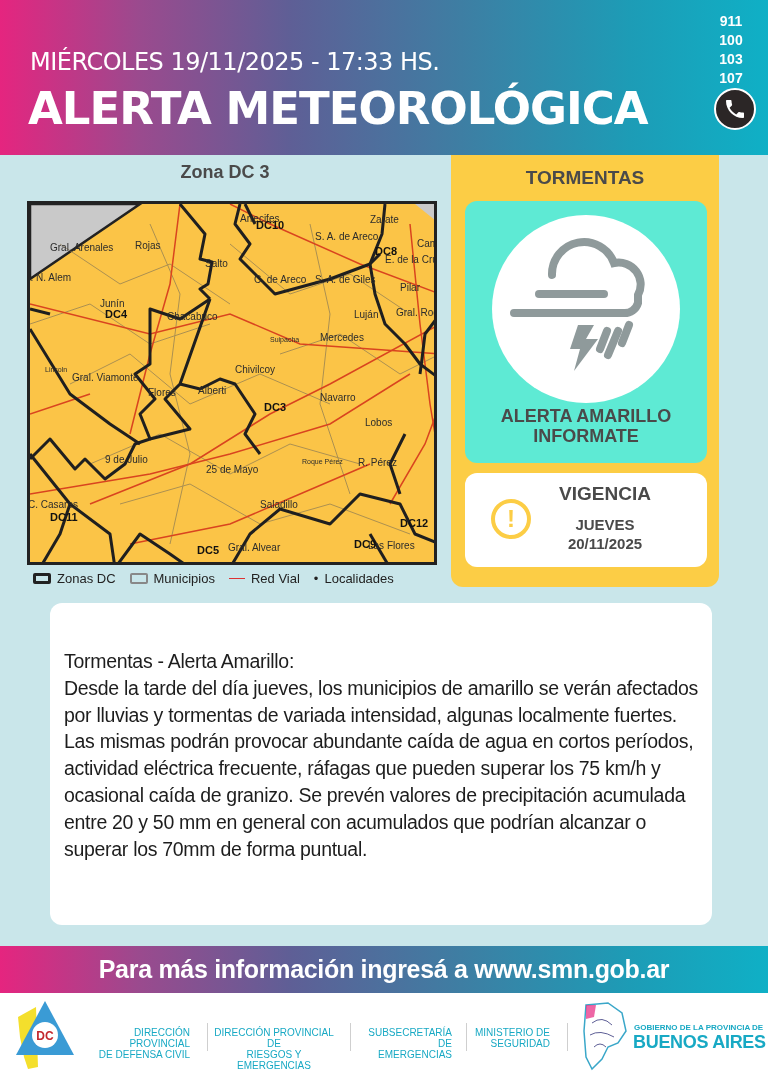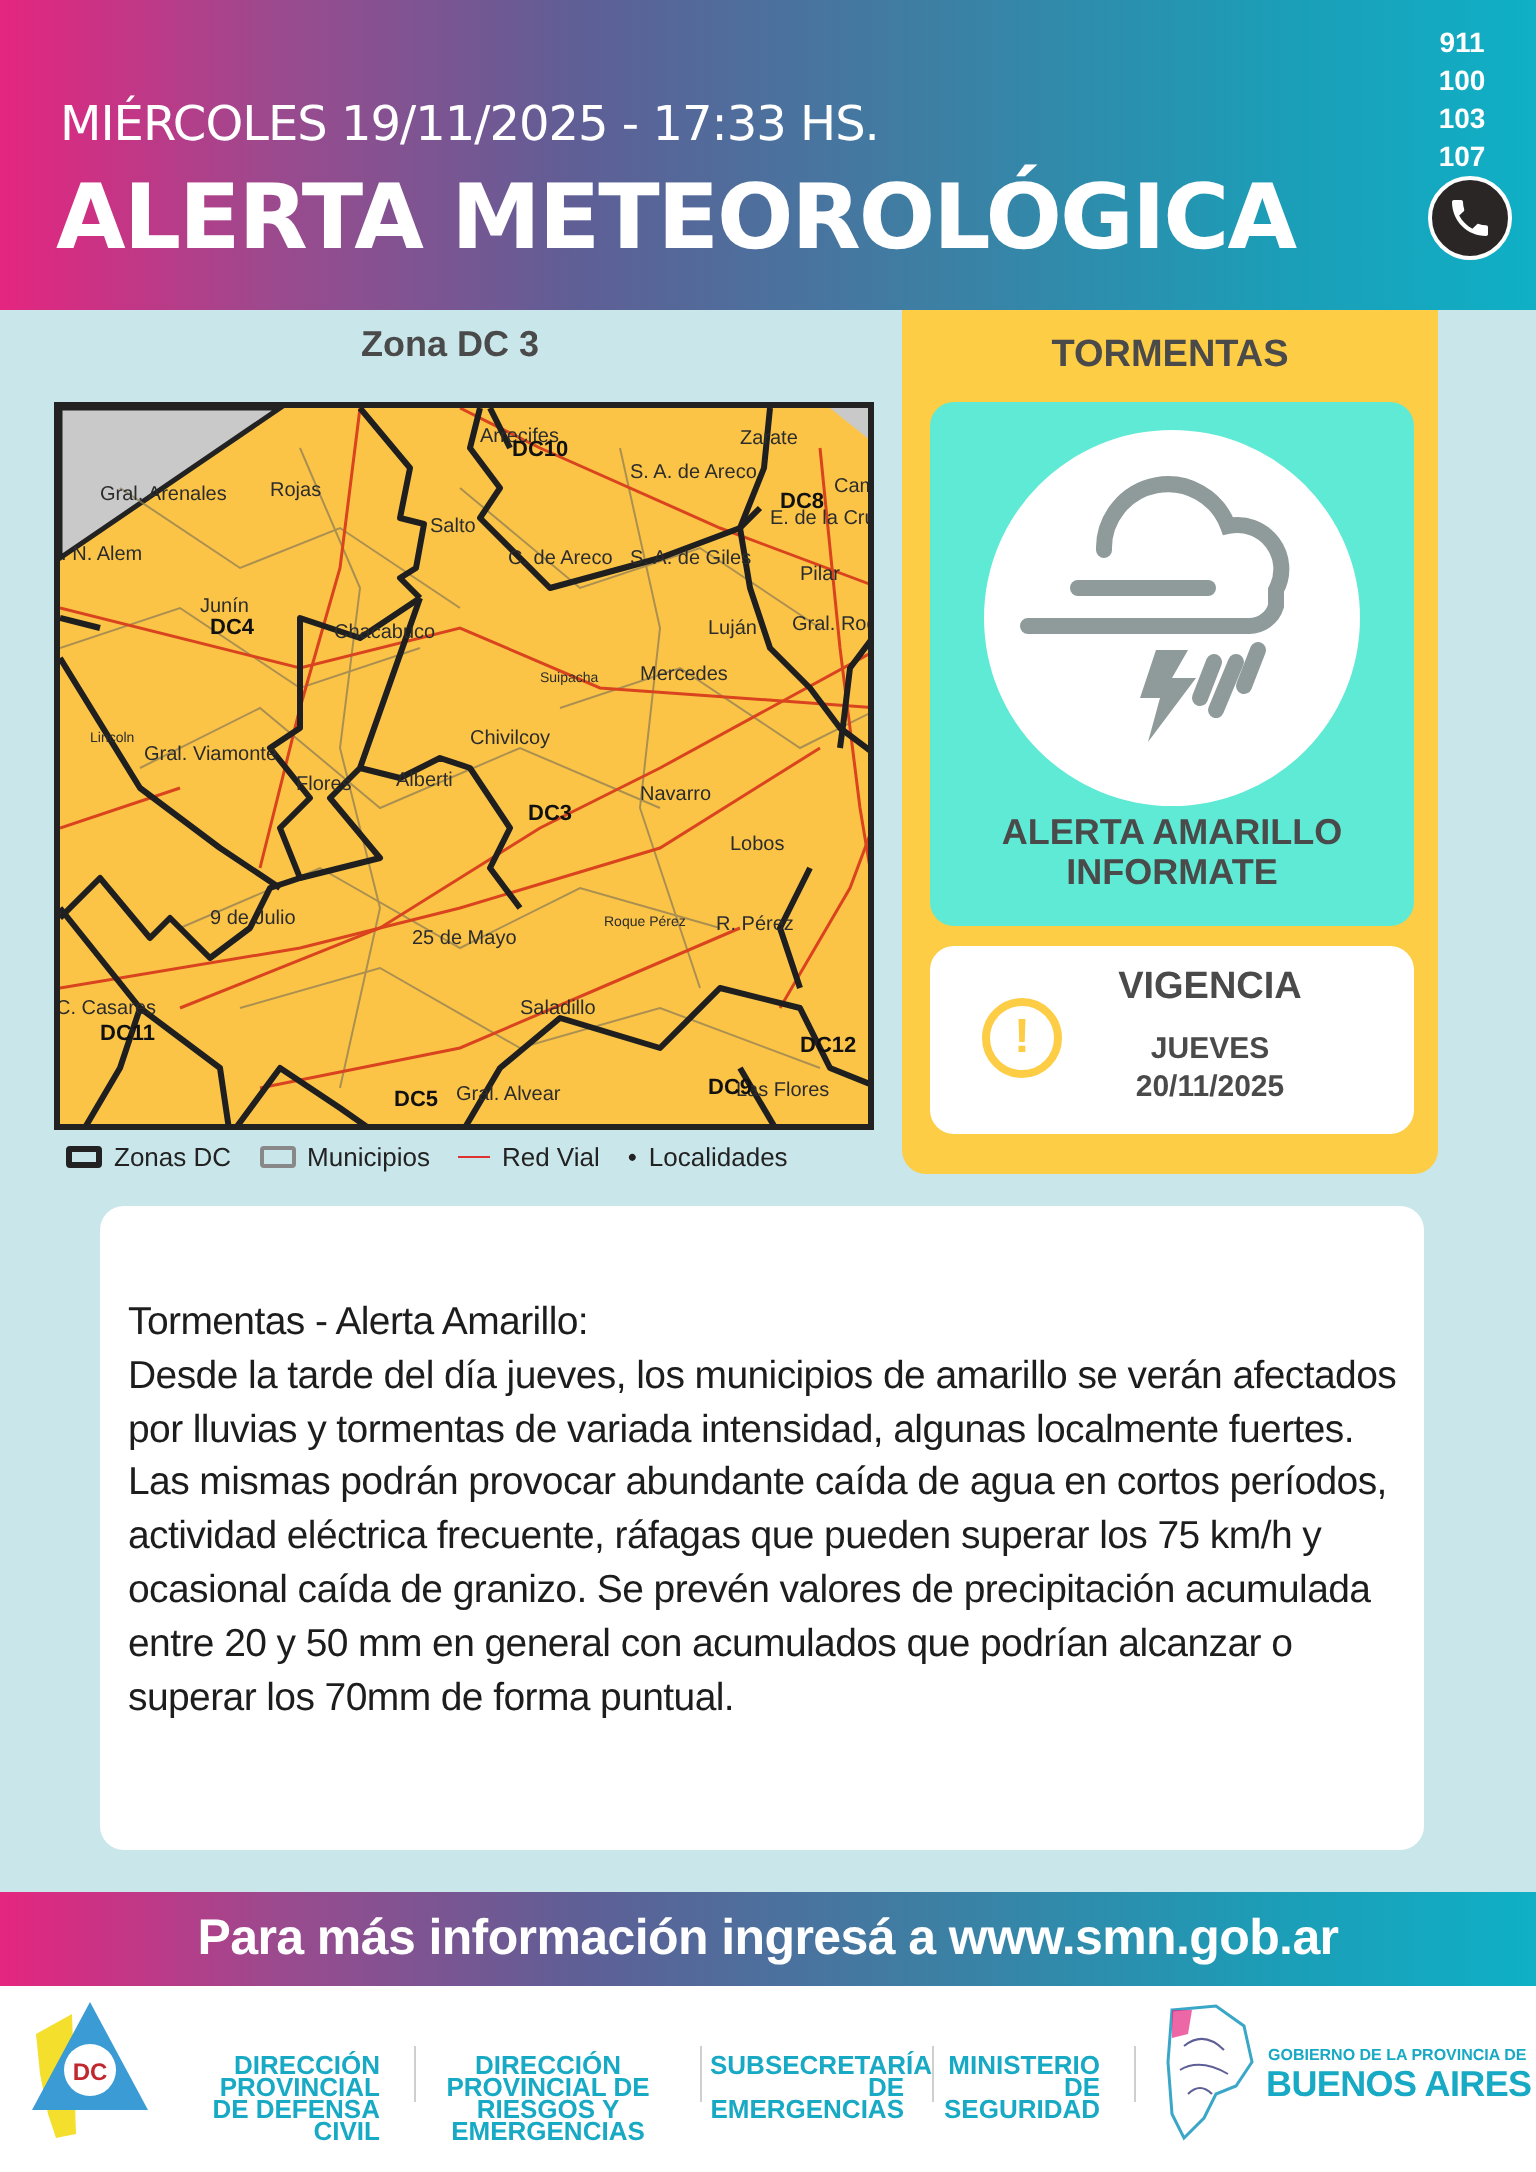--- a/index.html
+++ b/index.html
@@ -63,21 +63,21 @@
     position: absolute; left: 50px; top: 603px; width: 662px; height: 322px; background: #fff; border-radius: 12px;
   }
   .desc .txt { position: absolute; left: 14px; top: 45px; width: 640px; font-size: 19.5px; line-height: 26.8px; color: #1d1d1d; letter-spacing: -0.3px; }
 
   .banner {
     position: absolute; left: 0; top: 946px; width: 768px; height: 47px;
     background: linear-gradient(90deg, #e5257f 0%, #9b4a8e 18%, #5e5f96 38%, #3e7ea3 60%, #1d9cb6 82%, #0fb0c6 100%);
     color: #fff; font-size: 25px; font-weight: bold; text-align: center; line-height: 47px; letter-spacing: -0.3px;
   }
   .footer { position: absolute; left: 0; top: 993px; width: 768px; height: 93px; background: #fff; }
-  .footer .org { position: absolute; top: 34px; font-size: 13px; font-weight: bold; color: #18a9c4; text-align: right; line-height: 11px; }
+  .footer .org { position: absolute; top: 34px; font-size: 10px; font-weight: normal; color: #18a9c4; text-align: right; line-height: 11px; }
   .footer .sep { position: absolute; top: 30px; width: 1px; height: 28px; background: #cfcfcf; }
   .footer .ba-small { position: absolute; left: 634px; top: 30px; font-size: 8px; color: #18a9c4; font-weight: bold; }
   .footer .ba-big { position: absolute; left: 633px; top: 39px; font-size: 18px; color: #18a9c4; font-weight: bold; letter-spacing: -0.3px; }
 </style>
 </head>
 <body>
 
 <div class="header">
   <div class="date">MIÉRCOLES 19/11/2025 - 17:33 HS.</div>
   <div class="title">ALERTA METEOROLÓGICA</div>
@@ -140,21 +140,21 @@
       <path d="M340,330 L360,364"></path>
       <path d="M40,300 L80,330 L85,364"></path>
     </g>
   </svg>
   <div class="lbl" style="left:210px;top:9px;">Arrecifes</div>
   <div class="lbl" style="left:340px;top:10px;">Zarate</div>
   <div class="lbl" style="left:387px;top:34px;">Camp</div>
   <div class="lbl" style="left:285px;top:27px;width:36px;">S. A. de Areco</div>
   <div class="lbl" style="left:20px;top:38px;width:50px;">Gral. Arenales</div>
   <div class="lbl" style="left:105px;top:36px;">Rojas</div>
-  <div class="lbl" style="left:185px;top:54px;">Salto</div>
+  <div class="lbl" style="left:175px;top:54px;">Salto</div>
   <div class="lbl" style="left:224px;top:70px;width:36px;">C. de Areco</div>
   <div class="lbl" style="left:285px;top:70px;width:40px;">S. A. de Giles</div>
   <div class="lbl" style="left:355px;top:50px;width:40px;">E. de la Cruz</div>
   <div class="lbl" style="left:370px;top:78px;">Pilar</div>
   <div class="lbl" style="left:-5px;top:68px;width:28px;">L. N. Alem</div>
   <div class="lbl" style="left:70px;top:94px;">Junín</div>
   <div class="lbl" style="left:137px;top:107px;">Chacabuco</div>
   <div class="lbl" style="left:324px;top:105px;">Luján</div>
   <div class="lbl" style="left:366px;top:103px;width:44px;">Gral. Rodríguez</div>
   <div class="lbl small" style="left:240px;top:130px;">Suipacha</div>
@@ -168,21 +168,21 @@
   <div class="lbl" style="left:335px;top:213px;">Lobos</div>
   <div class="lbl" style="left:75px;top:250px;width:30px;">9 de Julio</div>
   <div class="lbl" style="left:176px;top:260px;width:34px;">25 de Mayo</div>
   <div class="lbl small" style="left:272px;top:252px;">Roque Pérez</div>
   <div class="lbl" style="left:328px;top:253px;width:30px;">R. Pérez</div>
   <div class="lbl" style="left:-2px;top:295px;width:16px;">C. Casares</div>
   <div class="lbl" style="left:230px;top:295px;">Saladillo</div>
   <div class="lbl" style="left:198px;top:338px;width:40px;">Gral. Alvear</div>
   <div class="lbl" style="left:338px;top:336px;width:40px;">Las Flores</div>
   <div class="lbl dc" style="left:226px;top:16px;">DC10</div>
-  <div class="lbl dc" style="left:360px;top:42px;">DC8</div>
+  <div class="lbl dc" style="left:345px;top:42px;">DC8</div>
   <div class="lbl dc" style="left:75px;top:105px;">DC4</div>
   <div class="lbl dc" style="left:218px;top:198px;padding-left:16px;">DC3</div>
   <div class="lbl dc" style="left:20px;top:308px;">DC11</div>
   <div class="lbl dc" style="left:167px;top:341px;">DC5</div>
   <div class="lbl dc" style="left:324px;top:335px;">DC9</div>
   <div class="lbl dc" style="left:370px;top:314px;">DC12</div>
 </div>
 
 <div class="legend">
   <div class="item">

